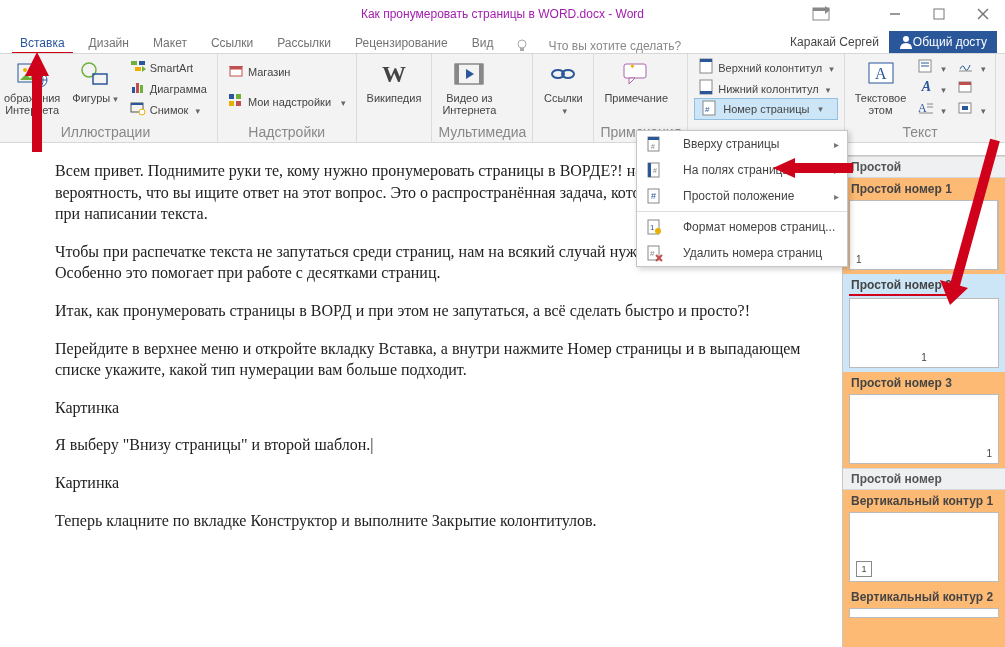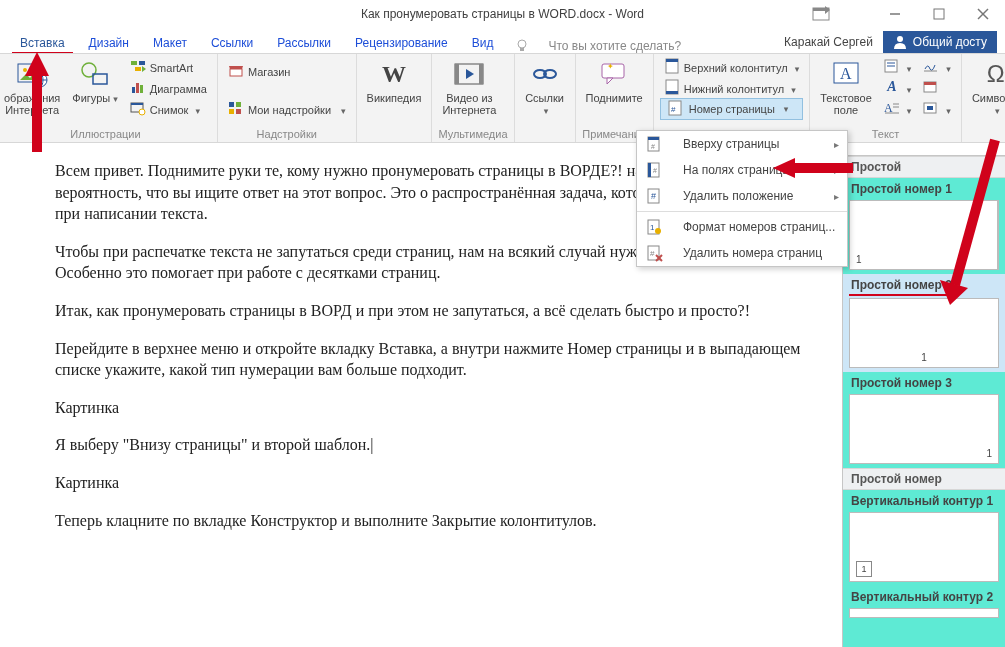--- a/index.html
+++ b/index.html
@@ -1,46 +1,46 @@
 <!DOCTYPE html>
 <html><head>
 <meta charset="utf-8">
 <style>
   html,body{margin:0;padding:0;font-family:"Segoe UI",Arial,sans-serif;font-size:12px;color:#444;background:#fff;width:1005px;height:647px;overflow:hidden}
   .titlebar{height:28px;background:#fff;display:flex;align-items:center;position:relative;border-bottom:1px solid #fff}
-  .titlebar .title{position:absolute;left:50%;transform:translateX(-50%);color:#404040;font-size:12px}
+  .titlebar .title{position:absolute;left:50%;transform:translateX(-50%);color:#a21caf;font-size:12px}
   .titlebar .tbtn{width:44px;height:28px;display:flex;align-items:center;justify-content:center;color:#777}
   .titlebar .right{margin-left:auto;display:flex}
   .tabs{height:24px;display:flex;align-items:flex-end;padding:0 8px;gap:0;position:relative}
-  .tab{padding:4px 12px 3px 12px;color:#1d4ed8;font-size:12px;cursor:pointer}
+  .tab{padding:4px 12px 3px 12px;color:#737373;font-size:12px;cursor:pointer}
   .tab.active{color:#2a579a;position:relative}
   .tab.active::after{content:"";position:absolute;left:4px;right:4px;bottom:-1px;height:2px;background:#d0021b}
   .tellme{display:flex;align-items:center;color:#888;margin-left:10px;gap:19px}
   .user{margin-left:auto;display:flex;align-items:center;gap:10px}
-  .share{background:#2a579a;color:#fff;padding:4px 10px;display:flex;gap:6px}
+  .share{background:#2a579a;color:#fff;padding:4px 10px;display:flex;}
   .ribbon{height:88px;border-top:1px solid #d7d7d7;border-bottom:1px solid #d7d7d7;background:#f3f3f3;display:flex;position:relative}
   .grp{border-right:1px solid #dcdcdc;padding:2px 6px 0 6px;display:flex;flex-direction:column;height:100%;box-sizing:border-box}
   .grp .body{flex:1;display:flex;gap:4px;align-items:flex-start}
-  .grp .label{text-align:center;color:#888;font-size:11px;padding:1px 0 2px 0}
+  .grp .label{text-align:center;color:#888;font-size:14px;padding:1px 0 2px 0}
   .rbtn{display:flex;flex-direction:column;align-items:center;justify-content:flex-start;gap:2px;padding:2px 4px;min-width:40px;cursor:pointer}
   .rbtn .ic{width:32px;height:32px;display:flex;align-items:center;justify-content:center}
   .rbtn .lb{font-size:11px;text-align:center;line-height:12px;color:#444}
   .srow{display:flex;align-items:flex-end;gap:4px;padding:2px 4px;cursor:pointer;font-size:11px;white-space:nowrap}
   .srow .sic{width:16px;height:16px;display:flex;align-items:center;justify-content:center}
   .vcol{display:flex;flex-direction:column;gap:1px}
   .pagenum-btn{background:#cde6f7;border:1px solid #92c0e0;padding:1px 6px;display:flex;align-items:center;gap:6px;font-size:11px}
   .doc{position:absolute;left:0;top:160px;right:0;bottom:0;padding:0 0 0 55px;font-family:"Times New Roman",serif;font-size:16px;color:#222;line-height:1.35}
   .doc p{margin:0 0 16px 0;max-width:780px}
   .dropdown{position:absolute;left:636px;top:130px;width:210px;background:#fff;border:1px solid #c6c6c6;box-shadow:2px 2px 6px rgba(0,0,0,.2);z-index:20}
   .dd-item{display:flex;align-items:center;gap:20px;padding:4px 8px;font-size:12px;color:#444;position:relative}
   .dd-item.hi{background:#cde6f7}
   .dd-item .dic{width:18px;height:18px;display:flex;align-items:center;justify-content:center}
   .dd-item .arrow{margin-left:auto;color:#777;font-size:10px}
   .dd-item .ul{position:absolute;left:30px;bottom:1px;height:2px;background:#d0021b;width:110px}
-  .gallery{position:absolute;right:0;top:155px;width:162px;bottom:0;background:#5eead4;border-left:1px solid #c6c6c6;border-top:1px solid #c6c6c6;z-index:15;overflow:hidden}
+  .gallery{position:absolute;right:0;top:155px;width:162px;bottom:0;background:#fdba74;border-left:1px solid #c6c6c6;border-top:1px solid #c6c6c6;z-index:15;overflow:hidden}
   .ghdr{background:#eef0f2;border-top:1px solid #d7d7d7;border-bottom:1px solid #d7d7d7;padding:3px 8px;font-size:12px;font-weight:bold;color:#555}
   .gitem{padding:2px 6px 4px 6px}
   .gitem.sel{background:#cde6f7}
   .gname{font-size:12px;font-weight:bold;color:#444;padding:2px 2px}
   .gname.ul{border-bottom:2px solid #d0021b;display:inline-block}
   .gprev{height:68px;border:1px solid #bbb;background:#fff;margin-top:2px;position:relative}
   .red-arrow-up{position:absolute;left:25px;top:52px;z-index:30}
   .red-arrow-left{position:absolute;left:773px;top:158px;z-index:30}
   .red-arrow-diag{position:absolute;left:940px;top:140px;z-index:40}
   svg{overflow:visible}
@@ -166,21 +166,21 @@
             <span>Снимок</span>
             <span class="caret">▾</span>
           </div>
       </div>
     </div>
     <div class="label">Иллюстрации</div>
   </div>
 
   <div class="grp">
     <div class="body">
-      <div class="vcol" style="gap:18px;padding-top:4px">
+      <div class="vcol" style="gap:10px;padding-top:4px">
         <div class="srow">
             <div class="sic">
               <svg width="18" height="16">
                 <path d="M2 4 h14 l-1 3 h-12 z" fill="#c0504d"></path>
                 <rect x="3" y="7" width="12" height="7" fill="#fff" stroke="#c0504d"></rect>
               </svg>
             </div>
             <span>Магазин</span>
           </div>
         <div class="srow">
@@ -248,21 +248,21 @@
   <div class="grp">
     <div class="body">
       <div class="rbtn">
         <div class="ic">
             <svg width="30" height="26">
               <rect x="3" y="3" width="22" height="14" rx="2" fill="#fff" stroke="#a864a8"></rect>
               <path d="M8 17 l0 6 6 -6z" fill="#fff" stroke="#a864a8"></path>
               <text x="8" y="8" font-size="8" fill="#e8b000">✦</text>
             </svg>
           </div>
-        <div class="lb">Поднимите</div>
+        <div class="lb">Примечание</div>
       </div>
     </div>
     <div class="label">Примечания</div>
   </div>
 
   <div class="grp">
     <div class="body">
       <div class="vcol">
         <div class="srow">
             <div class="sic">
@@ -300,21 +300,21 @@
   <div class="grp">
     <div class="body">
       <div class="rbtn">
         <div class="ic">
             <svg width="28" height="26">
               <rect x="2" y="2" width="24" height="20" fill="#fff" stroke="#2a579a"></rect>
               <text x="8" y="18" font-size="16" fill="#2a579a" font-family="serif">A</text>
             </svg>
           </div>
         <div class="lb" style="white-space:pre-line">Текстовое
-поле</div>
+этом</div>
       </div>
       <div class="vcol">
         <div class="srow">
             <div class="sic">
               <svg width="16" height="14">
                 <rect x="1" y="1" width="12" height="12" fill="#fff" stroke="#888"></rect>
                 <line x1="3" y1="4" x2="11" y2="4" stroke="#2a579a"></line>
                 <line x1="3" y1="7" x2="11" y2="7" stroke="#2a579a"></line>
               </svg>
             </div>
@@ -417,21 +417,21 @@
     <span>На полях страницы</span>
       <span class="arrow">▸</span>
   </div>
   <div class="dd-item">
     <div class="dic">
         <svg width="16" height="16">
           <rect x="2" y="1" width="11" height="14" fill="#fff" stroke="#888"></rect>
           <text x="5" y="11" font-size="9" fill="#2a579a">#</text>
         </svg>
       </div>
-    <span>Удалить положение</span>
+    <span>Простой положение</span>
       <span class="arrow">▸</span>
   </div>
   <div style="height:1px;background:#ddd;margin:2px 0"></div>
   <div class="dd-item">
     <div class="dic">
         <svg width="16" height="16">
           <rect x="2" y="1" width="11" height="14" fill="#fff" stroke="#888"></rect>
           <text x="4" y="11" font-size="8" fill="#2a579a">1</text>
           <circle cx="12" cy="12" r="3" fill="#e8b000"></circle>
         </svg>

